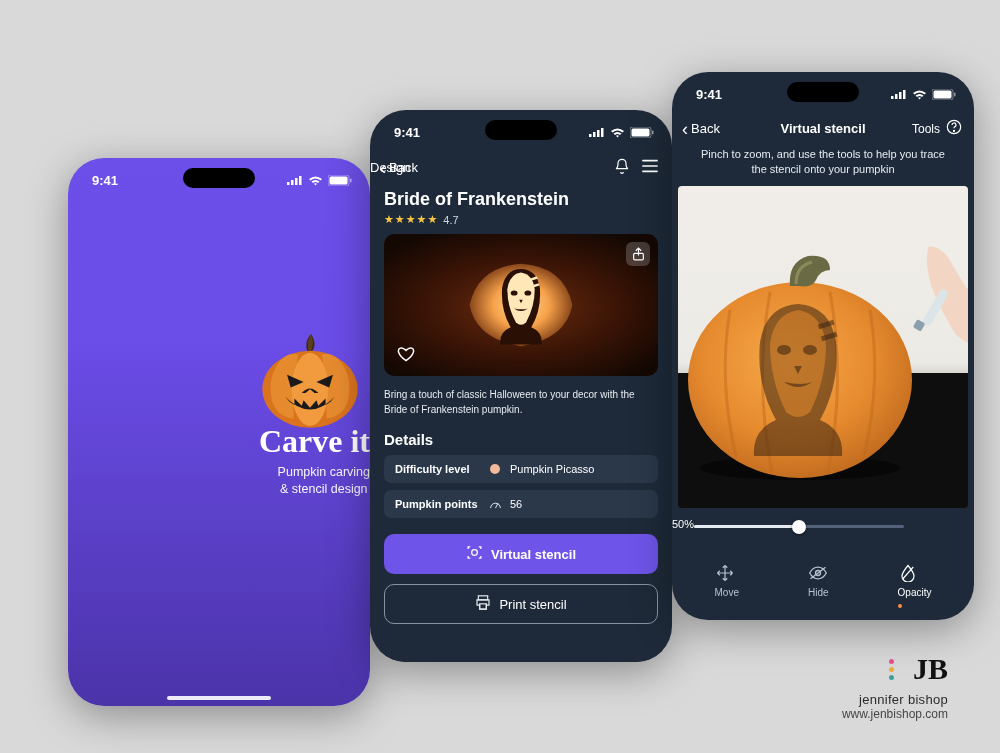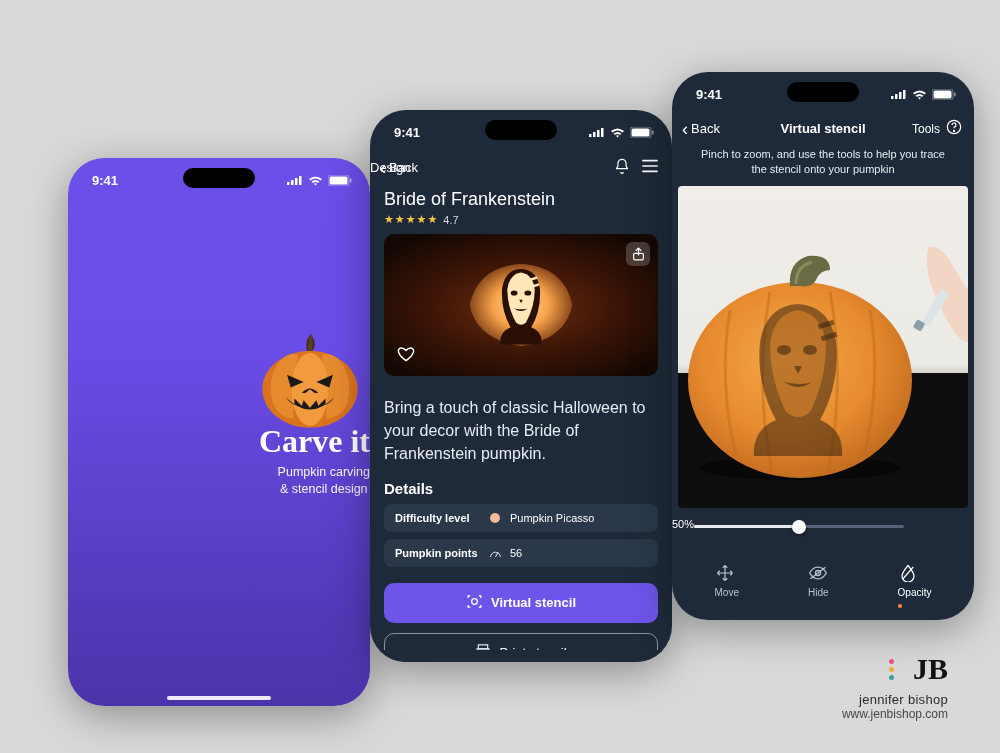--- a/index.html
+++ b/index.html
@@ -74,21 +74,21 @@
     display: flex; align-items: center; justify-content: space-between;
     padding: 4px 14px 6px 10px;
     font-size: 13px;
   }
   .nav-center { position: absolute; left: 0; right: 0; text-align: left; font-weight: 500; pointer-events: none; }
   .nav-back { display: flex; align-items: center; gap: 3px; }
   .nav-back .chev { font-size: 18px; line-height: 1; }
   .nav-icons-r { display: flex; align-items: center; gap: 12px; }
 
   .design-body { padding: 6px 14px 0; }
-  .design-title { font-size: 18px; font-weight: 400; }
+  .design-title { font-size: 18px; font-weight: 700; }
   .rating-row { display: flex; align-items: center; gap: 5px; margin-top: 3px; color: #f5c542; font-size: 11px; }
   .rating-row .stars { letter-spacing: 1px; }
   .rating-row .val { color: #cfd6df; }
 
   .hero-box {
     position: relative; margin-top: 8px;
     width: 100%; height: 142px;
     border-radius: 10px; overflow: hidden;
     background: radial-gradient(ellipse 65% 60% at 50% 52%, #6a2c0e 0%, #3a1406 55%, #140803 100%);
   }
@@ -101,21 +101,21 @@
     width: 24px; height: 24px; border-radius: 6px;
     background: rgba(255,255,255,0.2);
     display: flex; align-items: center; justify-content: center;
   }
   .fav-btn {
     position: absolute; bottom: 8px; left: 8px;
     width: 28px; height: 28px; border-radius: 50%;
     display: flex; align-items: center; justify-content: center;
   }
 
-  .design-desc { font-size: 16px; line-height: 1.45; margin-top: 20px; color: #e6ebf1; }
+  .design-desc { font-size: 10px; line-height: 1.45; margin-top: 12px; color: #e6ebf1; }
 
   .details-h { font-size: 15px; font-weight: 600; margin-top: 14px; }
   .detail-row {
     display: flex; align-items: center;
     background: #2a384a; border-radius: 7px;
     margin-top: 7px; padding: 8px 11px;
     font-size: 11px;
   }
   .detail-row .lbl { width: 92px; font-weight: 600; }
   .detail-row .ico { width: 16px; display: inline-flex; justify-content: center; margin-right: 7px; }

